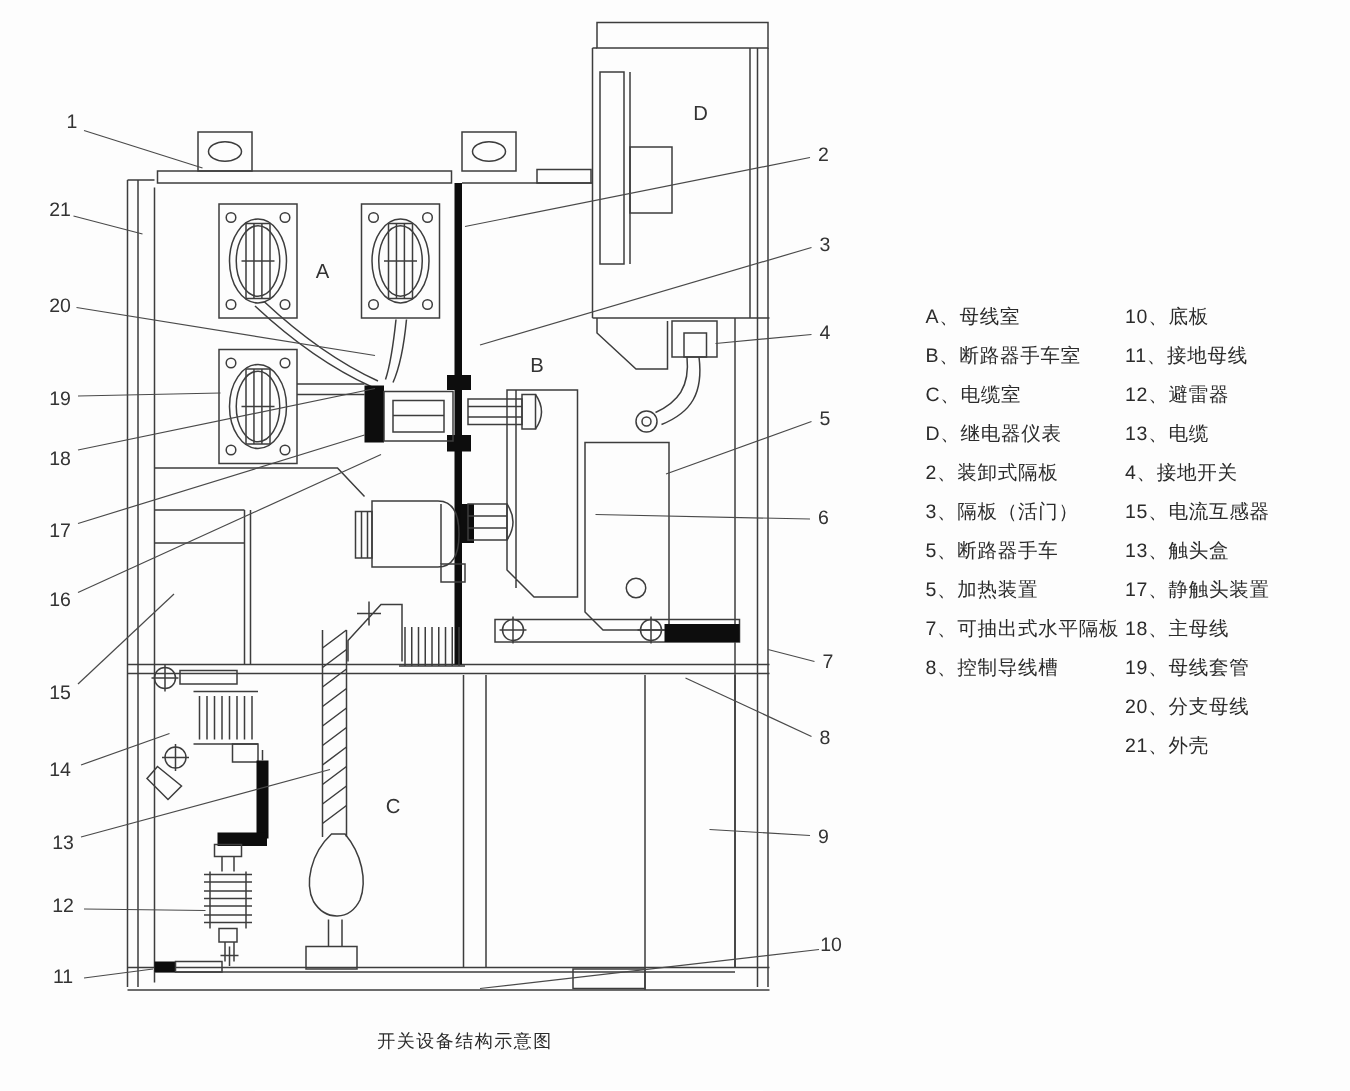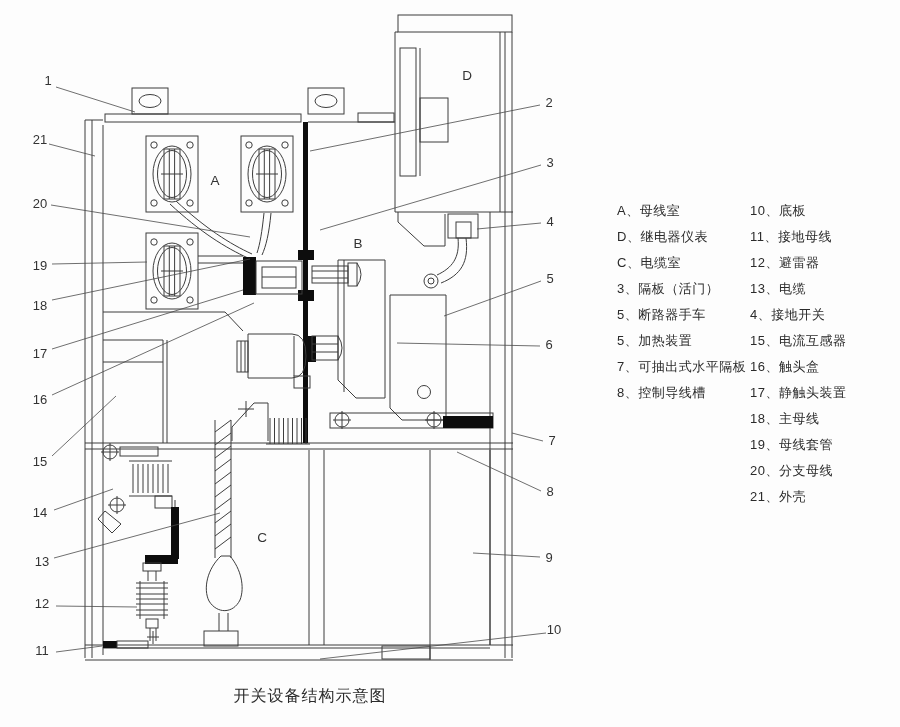--- a/index.html
+++ b/index.html
@@ -5,21 +5,21 @@
   html,body{margin:0;padding:0;background:#ffffff;}
   #stage{position:relative;width:900px;height:727px;background:#fdfdfd;overflow:hidden;
          font-family:"Liberation Sans",sans-serif;}
   svg{position:absolute;left:0;top:0;}
   .legend-col{position:absolute;display:flex;flex-direction:column;}
   .legend-item{height:26px;line-height:26px;font-size:13px;color:#2b2b2b;
                letter-spacing:0.5px;white-space:nowrap;}
   #legend-left{left:617px;top:198px;}
   #legend-right{left:750px;top:198px;}
   #caption{position:absolute;left:160px;top:686px;width:300px;text-align:center;
-           font-size:16px;color:#2b2b2b;letter-spacing:1px;}
+           font-size:12px;color:#2b2b2b;letter-spacing:1px;}
   text{font-family:"Liberation Sans",sans-serif;font-size:13px;fill:#333;}
   .sect{font-size:13.5px;}
 </style>
 </head>
 <body>
 
 <div id="stage">
 
 <svg width="900" height="727" viewBox="0 0 900 727">
   <defs>
@@ -198,37 +198,39 @@
   <g text-anchor="middle">
     <text class="sect" x="215" y="185">A</text>
     <text class="sect" x="358" y="248">B</text>
     <text class="sect" x="262" y="542">C</text>
     <text class="sect" x="467" y="80">D</text>
   </g>
 </svg>
 
 <div id="legend-left" class="legend-col">
   <div class="legend-item">A、母线室</div>
+  <div class="legend-item">B、断路器手车室</div>
+  <div class="legend-item">C、电缆室</div>
   <div class="legend-item">D、继电器仪表</div>
-  <div class="legend-item">C、电缆室</div>
+  <div class="legend-item">2、装卸式隔板</div>
   <div class="legend-item">3、隔板（活门）</div>
   <div class="legend-item">5、断路器手车</div>
   <div class="legend-item">5、加热装置</div>
   <div class="legend-item">7、可抽出式水平隔板</div>
   <div class="legend-item">8、控制导线槽</div>
 </div>
 
 <div id="legend-right" class="legend-col">
   <div class="legend-item">10、底板</div>
   <div class="legend-item">11、接地母线</div>
   <div class="legend-item">12、避雷器</div>
   <div class="legend-item">13、电缆</div>
   <div class="legend-item">4、接地开关</div>
   <div class="legend-item">15、电流互感器</div>
-  <div class="legend-item">16、触头盒</div>
+  <div class="legend-item">13、触头盒</div>
   <div class="legend-item">17、静触头装置</div>
   <div class="legend-item">18、主母线</div>
   <div class="legend-item">19、母线套管</div>
   <div class="legend-item">20、分支母线</div>
   <div class="legend-item">21、外壳</div>
 </div>
 
 <div id="caption">开关设备结构示意图</div>
 
 </div>

